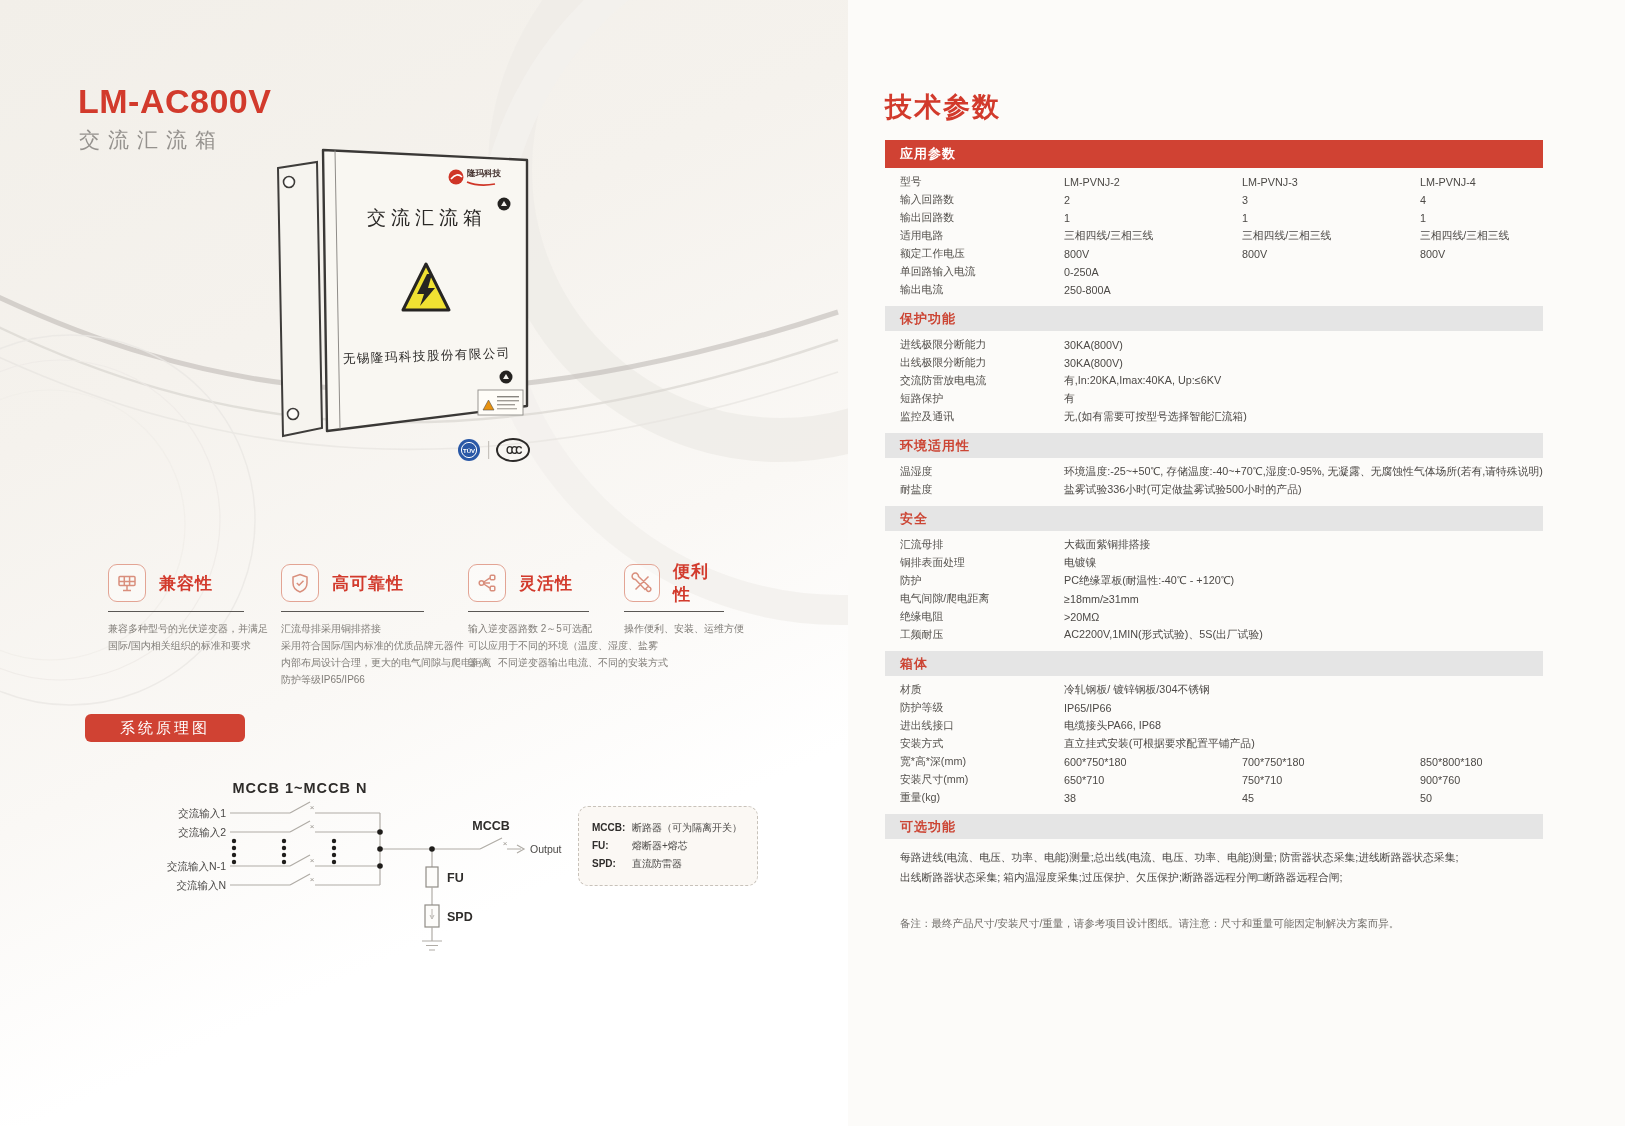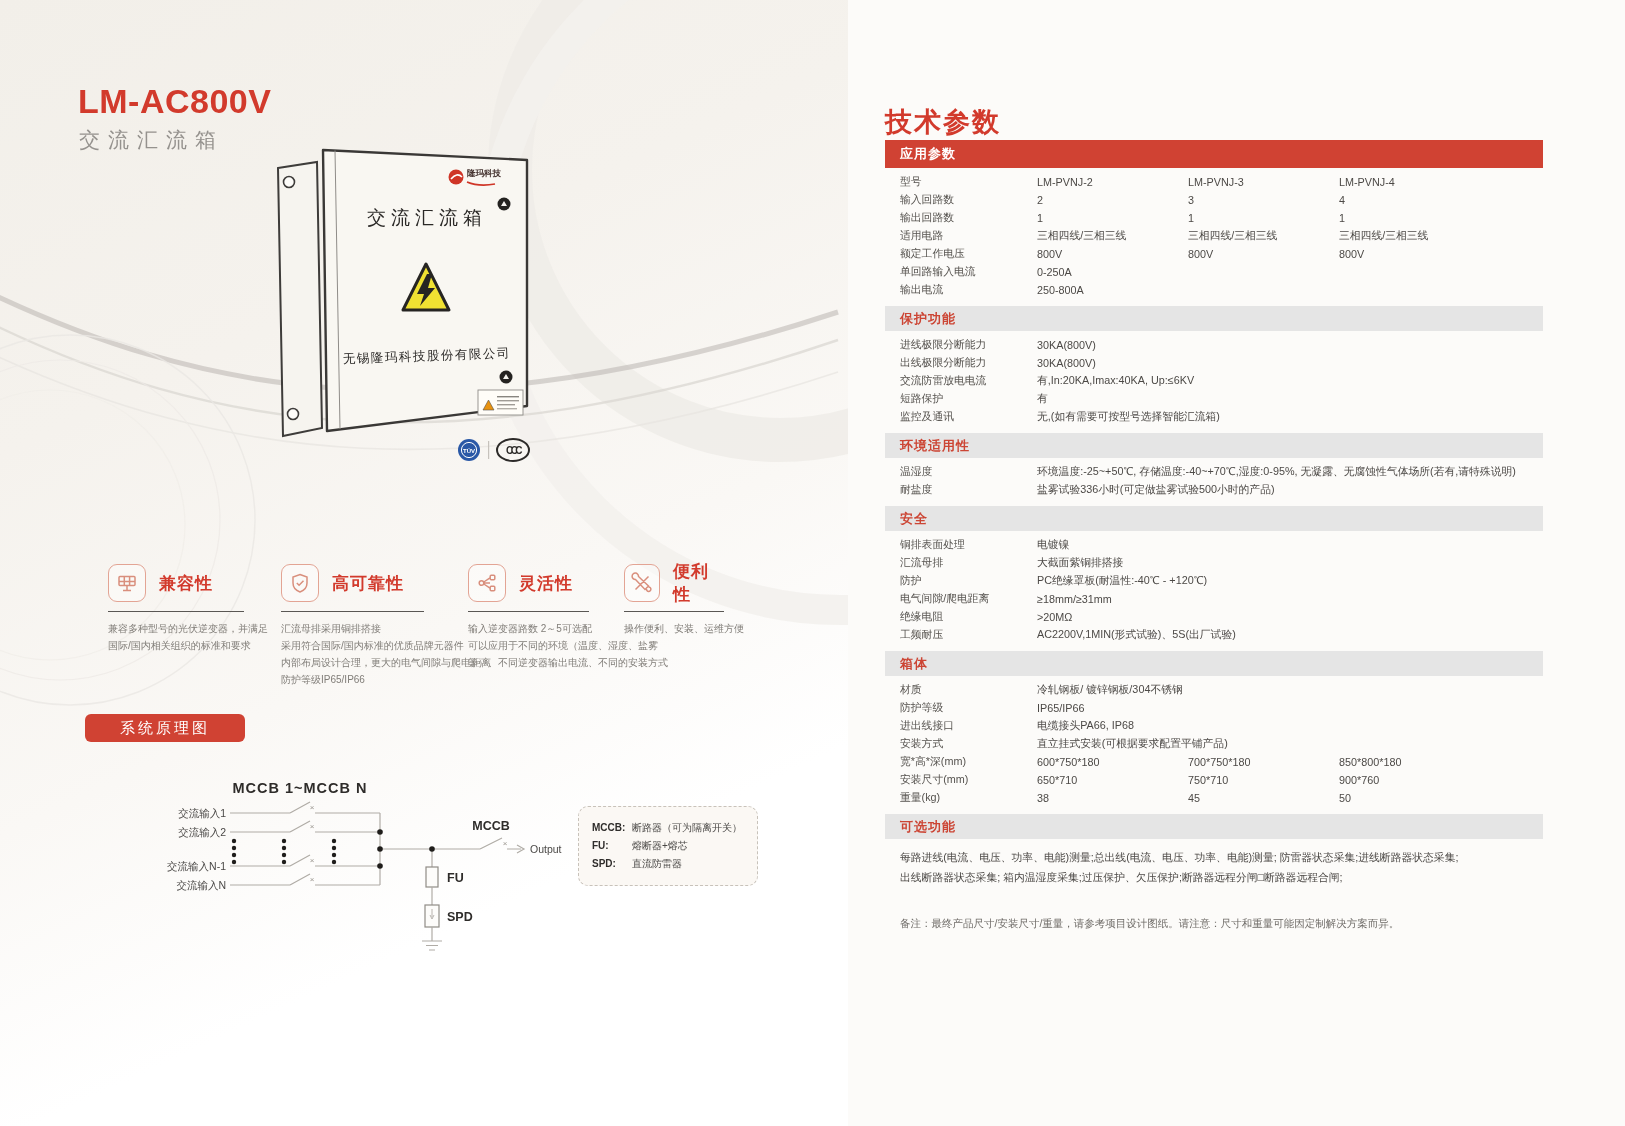--- a/index.html
+++ b/index.html
@@ -31,27 +31,27 @@
   .sys-banner{position:absolute;left:85px;top:714px;width:160px;height:28px;background:#d04233;
     color:#fff;font-size:15px;display:flex;align-items:center;justify-content:center;letter-spacing:3px;border-radius:6px;}
   .diagram-svg{position:absolute;left:150px;top:755px;}
   .legend{
     position:absolute;left:578px;top:806px;width:152px;
     border:1px dashed #c8c2ba;border-radius:10px;background:#fbf8f4;padding:12px 13px;
   }
   .lg-row{display:flex;font-size:10px;line-height:18px;color:#4a4846;}
   .lg-term{font-weight:bold;color:#2f2d2b;width:40px;flex-shrink:0;}
   
-  .tech-title{position:absolute;left:885px;top:104px;font-size:27px;font-weight:bold;color:#d23a2c;letter-spacing:2px;}
+  .tech-title{position:absolute;left:885px;top:89px;font-size:27px;font-weight:bold;color:#d23a2c;letter-spacing:2px;}
   .tech-table{position:absolute;left:885px;top:140px;width:658px;}
   .t-bar{height:25px;display:flex;align-items:center;padding-left:15px;background:#e5e5e5;
     color:#cc4534;font-weight:bold;font-size:13px;letter-spacing:1px;margin-top:3px;}
   .t-bar.red{background:#d04233;color:#ffffff;height:28px;margin-top:0;}
   .t-rows{padding:5px 0 4px 0;}
-  .t-row{display:flex;align-items:center;height:18px;padding-left:15px;font-size:10.8px;}
+  .t-row{display:flex;align-items:center;height:18px;padding-left:15px;font-size:10.8px;gap:27px;}
   .t-label{width:137px;flex-shrink:0;color:#55524e;white-space:nowrap;}
   .t-val{width:151px;flex-shrink:0;color:#4c4946;white-space:nowrap;}
   .t-val.wide{width:auto;}
   .t-paras{padding:8px 0 2px 0;}
   .t-para{padding-left:15px;font-size:10.8px;line-height:20px;color:#4c4946;white-space:nowrap;}
   .t-note{margin-top:28px;padding-left:15px;font-size:10.5px;color:#6f6c68;white-space:nowrap;}
 </style>
 </head>
 <body>
 
@@ -361,26 +361,26 @@
         <div class="t-row">
           <span class="t-label">耐盐度</span>
           <span class="t-val wide">盐雾试验336小时(可定做盐雾试验500小时的产品)</span>
         </div>
       </div>
       <div class="t-bar">
         <span>安全</span>
       </div>
       <div class="t-rows">
         <div class="t-row">
+          <span class="t-label">汇流母排</span>
+          <span class="t-val wide">大截面紫铜排搭接</span>
+        </div>
+        <div class="t-row">
           <span class="t-label">铜排表面处理</span>
           <span class="t-val wide">电镀镍</span>
-        </div>
-        <div class="t-row">
-          <span class="t-label">汇流母排</span>
-          <span class="t-val wide">大截面紫铜排搭接</span>
         </div>
         <div class="t-row">
           <span class="t-label">防护</span>
           <span class="t-val wide">PC绝缘罩板(耐温性:-40℃ - +120℃)</span>
         </div>
         <div class="t-row">
           <span class="t-label">电气间隙/爬电距离</span>
           <span class="t-val wide">≥18mm/≥31mm</span>
         </div>
         <div class="t-row">

